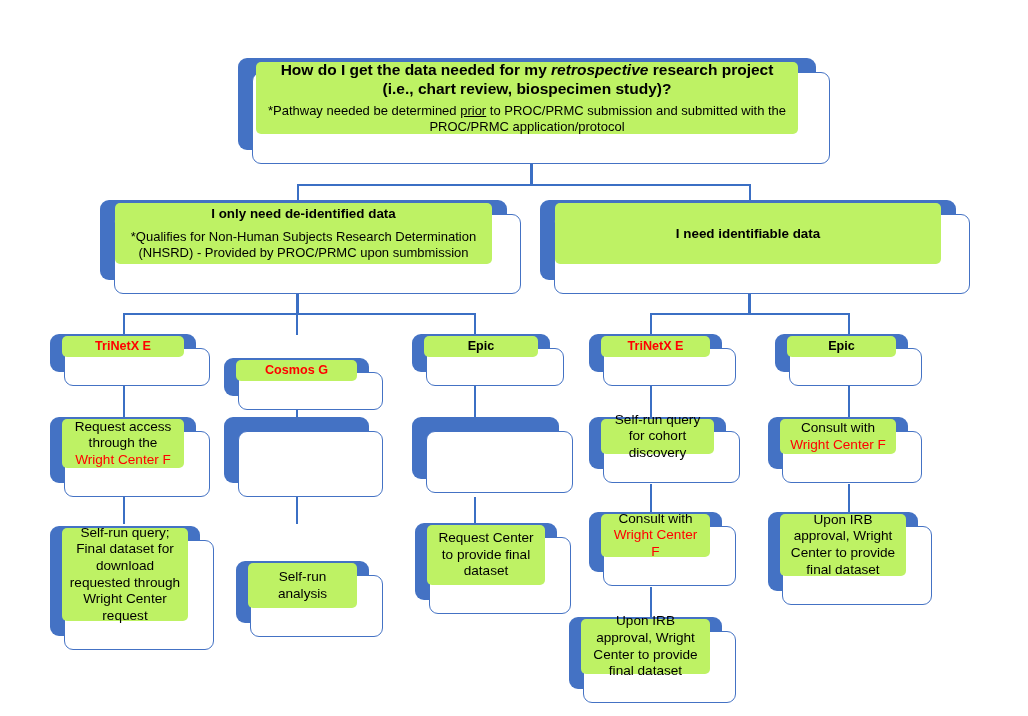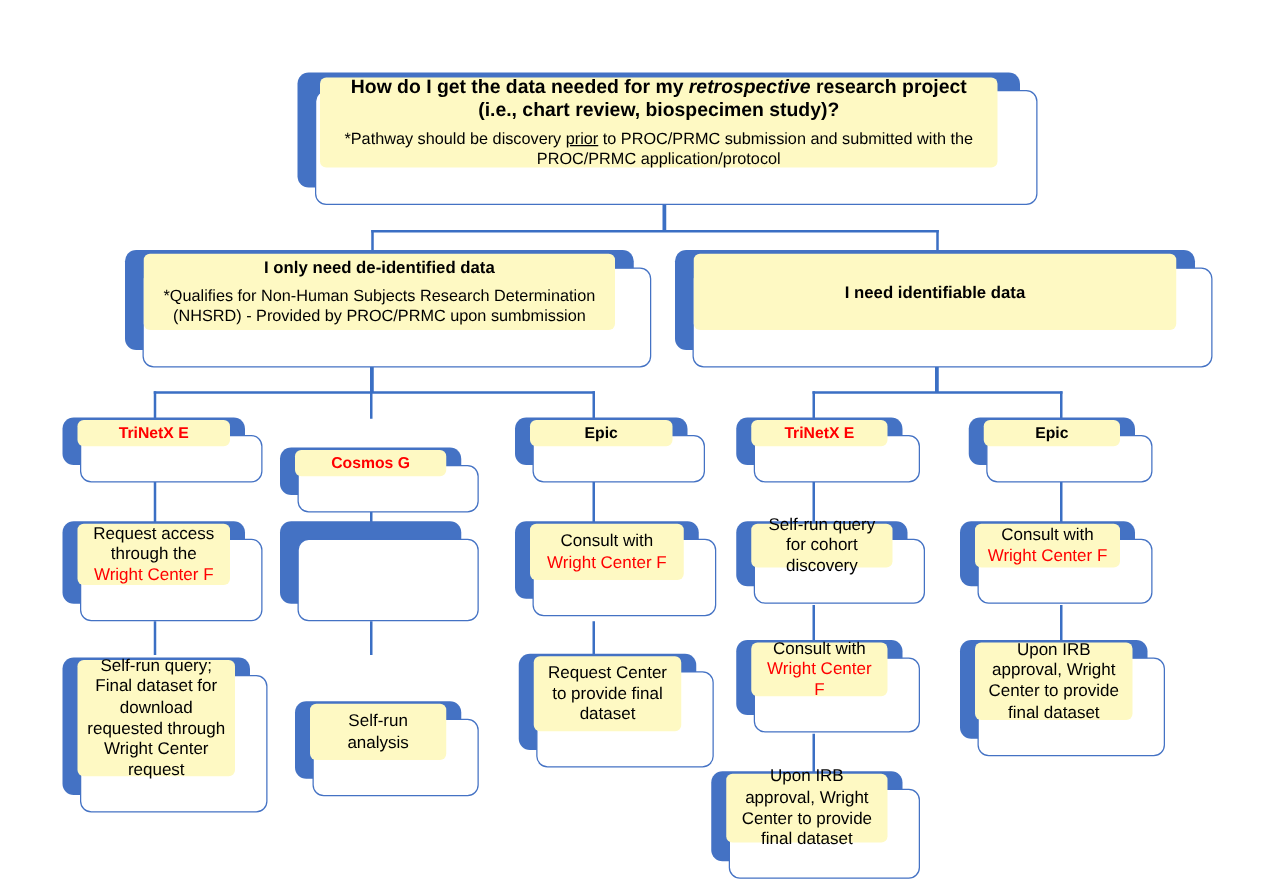--- a/index.html
+++ b/index.html
@@ -52,21 +52,21 @@
     border: 1.3px solid #4472C4;
     border-radius: 9px;
   }
   .node .inner {
     position: absolute;
     left: 14px;
     top: 3px;
     right: 14px;
     bottom: 17px;
     box-sizing: border-box;
-    background: #fef9c3;
+    background: #bef264;
     border-radius: 5px;
     display: flex;
     flex-direction: column;
     align-items: center;
     justify-content: center;
     padding: 2px 7px;
     text-align: center;
     color: #000000;
     line-height: 1.18;
   }
@@ -131,21 +131,21 @@
   <div class="line v" style="left:650px; top:587px; height:32px;"></div>
 
   <div class="node" style="left:238px; top:58px; width:578px; height:92px;">
     <div class="plate"></div>
     <div class="card"></div>
     <div class="inner" style="left:18px; right:18px; top:4px; bottom:16px;">
       <div class="t-head">
         <span>How do I get the data needed for my </span><em class="it">retrospective</em><span> research project (i.e., chart review, biospecimen study)?</span>
       </div>
       <div class="t-sub">
-        <span>*Pathway should be discovery </span><u class="ul">prior</u><span> to PROC/PRMC submission and submitted with the PROC/PRMC application/protocol</span>
+        <span>*Pathway needed be determined </span><u class="ul">prior</u><span> to PROC/PRMC submission and submitted with the PROC/PRMC application/protocol</span>
       </div>
     </div>
   </div>
 
   <div class="node" style="left:100px; top:200px; width:407px; height:80px;">
     <div class="plate"></div>
     <div class="card"></div>
     <div class="inner" style="left:15px; right:15px; top:3px; bottom:16px;">
       <div class="t-title" style="font-size:13.4px;">I only need de-identified data</div>
       <div class="t-sub" style="font-size:13px; margin-top:7px;">*Qualifies for Non-Human Subjects Research Determination (NHSRD) - Provided by PROC/PRMC upon sumbmission</div>
@@ -211,25 +211,20 @@
   </div>
 
   <div class="node" style="left:224px; top:417px; width:145px; height:66px;">
     <div class="plate"></div>
     <div class="card"></div>
   </div>
 
   <div class="node" style="left:412px; top:417px; width:147px; height:62px;">
     <div class="plate"></div>
     <div class="card"></div>
-    <div class="inner" style="left:12px; right:12px; top:2px; bottom:15px;">
-      <div class="t-body">
-        <span>Consult with </span><span class="red">Wright Center F</span>
-      </div>
-    </div>
   </div>
 
   <div class="node" style="left:589px; top:417px; width:137px; height:52px;text-decoration:underline;">
     <div class="plate"></div>
     <div class="card"></div>
     <div class="inner" style="left:12px; right:12px; top:2px; bottom:15px;">
       <div class="t-body">Self-run query for cohort discovery</div>
     </div>
   </div>
 

